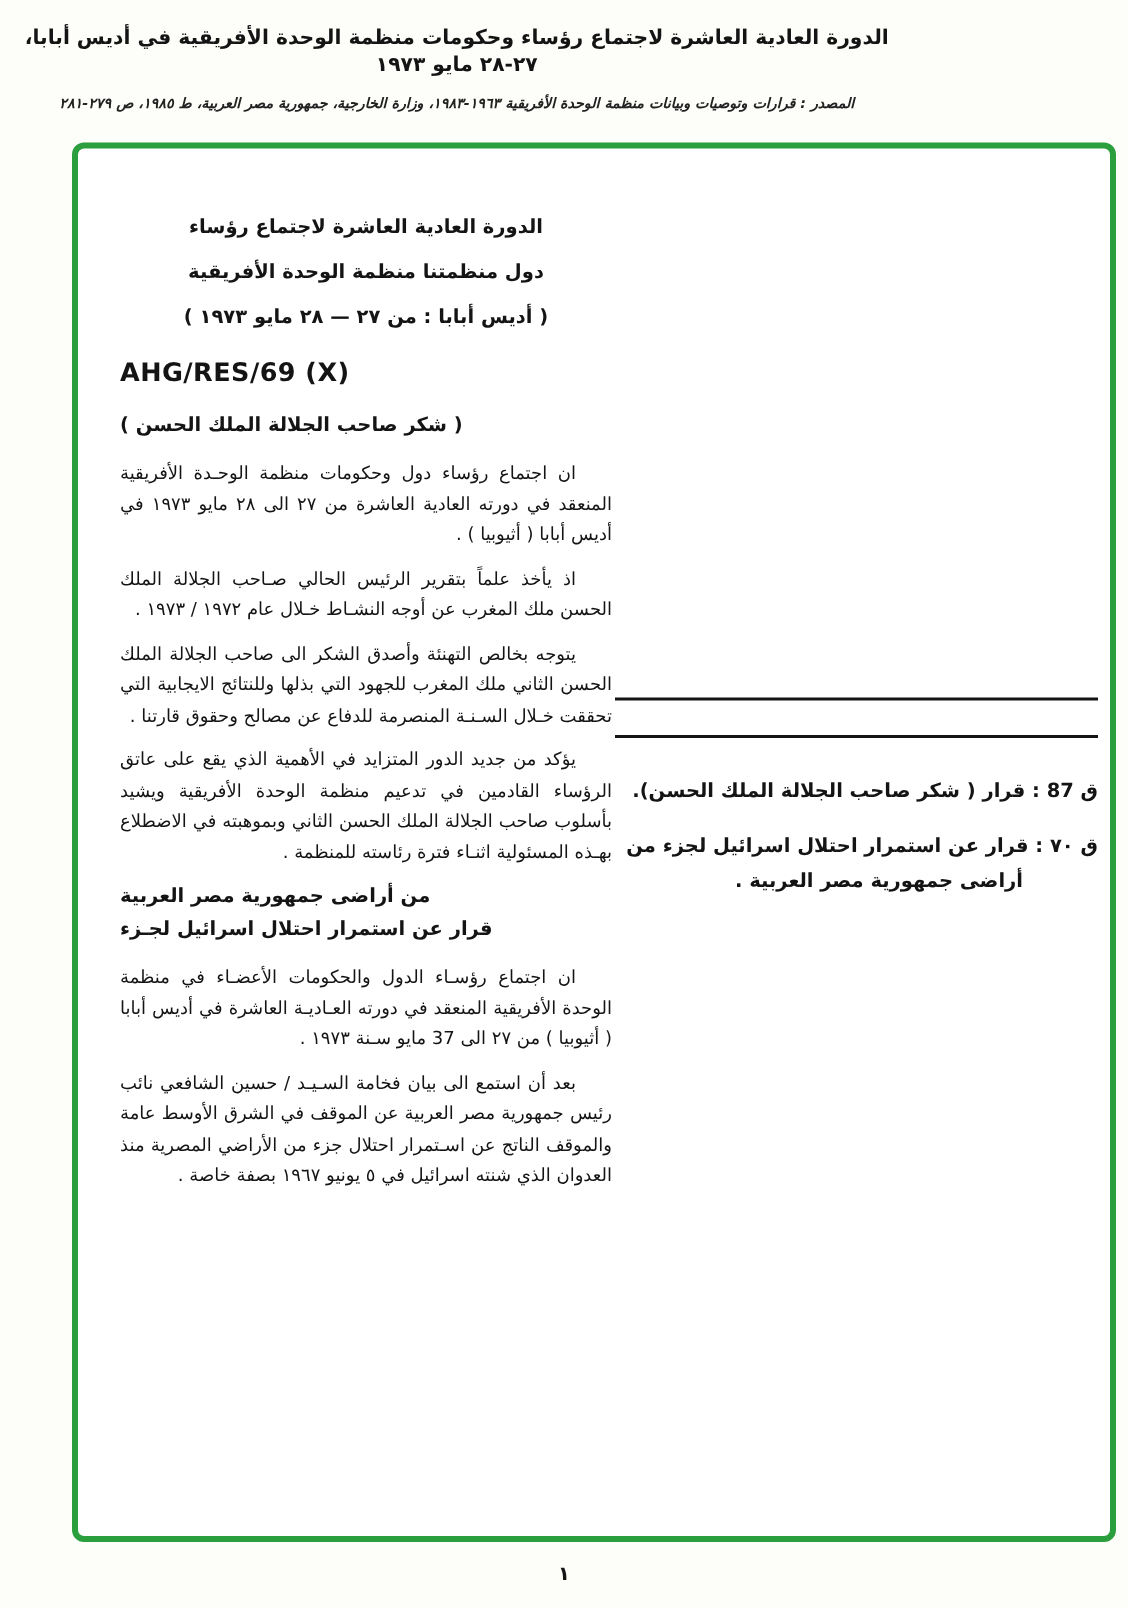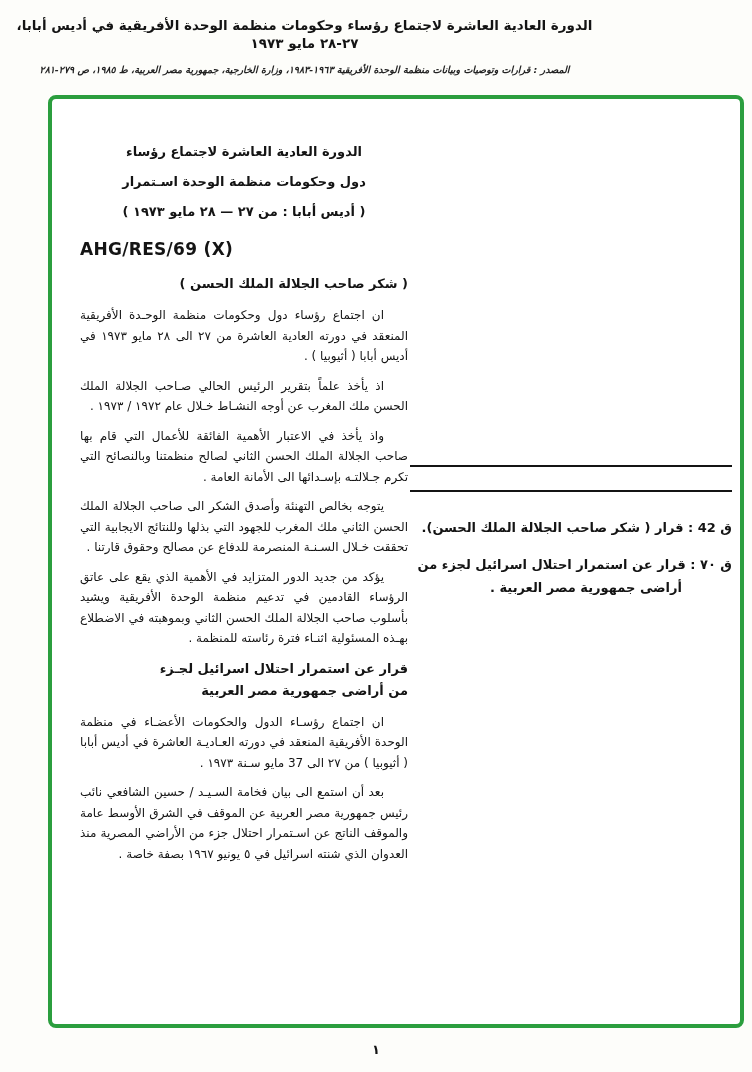--- a/index.html
+++ b/index.html
@@ -65,21 +65,21 @@
   }
   .res-label {
     direction: ltr;
     text-align: left;
     font-weight: bold;
     font-size: 17px;
     letter-spacing: 0.3px;
     margin: 12px 0 14px 0;
   }
   .res-title {
-    text-align: right;
+    text-align: left;
     font-weight: bold;
     font-size: 13px;
     line-height: 22px;
     margin-bottom: 10px;
   }
   .para {
     font-size: 12px;
     line-height: 20.5px;
     text-align: justify;
     text-indent: 24px;
@@ -132,51 +132,50 @@
     <div class="h1">الدورة العادية العاشرة لاجتماع رؤساء وحكومات منظمة الوحدة الأفريقية في أديس أبابا، ٢٧-٢٨ مايو ١٩٧٣</div>
     <div class="h2">المصدر : قرارات وتوصيات وبيانات منظمة الوحدة الأفريقية ١٩٦٣-١٩٨٣، وزارة الخارجية، جمهورية مصر العربية، ط ١٩٨٥، ص ٢٧٩-٢٨١</div>
   </header>
 
   <div class="frame" style="border-color: rgb(43, 158, 62);">
 
     <main class="main-col">
 
       <div class="title-block">
         <div>الدورة العادية العاشرة لاجتماع رؤساء</div>
-        <div>دول وحكومات منظمة الوحدة اسـتمرار</div>
+        <div>دول منظمتنا منظمة الوحدة الأفريقية</div>
         <div>( أديس أبابا : من ٢٧ — ٢٨ مايو ١٩٧٣ )</div>
       </div>
 
       <div class="res-label">AHG/RES/69 (X)</div>
 
       <div class="res-title">( شكر صاحب الجلالة الملك الحسن )</div>
 
       <p class="para">ان اجتماع رؤساء دول وحكومات منظمة الوحـدة الأفريقية المنعقد في دورته العادية العاشرة من ٢٧ الى ٢٨ مايو ١٩٧٣ في أديس أبابا ( أثيوبيا ) .</p>
       <p class="para">اذ يأخذ علماً بتقرير الرئيس الحالي صـاحب الجلالة الملك الحسن ملك المغرب عن أوجه النشـاط خـلال عام ١٩٧٢ / ١٩٧٣ .</p>
-      <p class="para">واذ يأخذ في الاعتبار الأهمية الفائقة للأعمال التي قام بها صاحب الجلالة الملك الحسن الثاني لصالح منظمتنا وبالنصائح التي تكرم جـلالتـه بإسـدائها الى الأمانة العامة .</p>
       <p class="para">يتوجه بخالص التهنئة وأصدق الشكر الى صاحب الجلالة الملك الحسن الثاني ملك المغرب للجهود التي بذلها وللنتائج الايجابية التي تحققت خـلال السـنـة المنصرمة للدفاع عن مصالح وحقوق قارتنا .</p>
       <p class="para">يؤكد من جديد الدور المتزايد في الأهمية الذي يقع على عاتق الرؤساء القادمين في تدعيم منظمة الوحدة الأفريقية ويشيد بأسلوب صاحب الجلالة الملك الحسن الثاني وبموهبته في الاضطلاع بهـذه المسئولية اثنـاء فترة رئاسته للمنظمة .</p>
 
 
       <div class="res-title">
+        <div>من أراضى جمهورية مصر العربية</div>
         <div>قرار عن استمرار احتلال اسرائيل لجـزء</div>
-        <div>من أراضى جمهورية مصر العربية</div>
       </div>
 
       <p class="para">ان اجتماع رؤسـاء الدول والحكومات الأعضـاء في منظمة الوحدة الأفريقية المنعقد في دورته العـاديـة العاشرة في أديس أبابا ( أثيوبيا ) من ٢٧ الى 37 مايو سـنة ١٩٧٣ .</p>
       <p class="para">بعد أن استمع الى بيان فخامة السـيـد / حسين الشافعي نائب رئيس جمهورية مصر العربية عن الموقف في الشرق الأوسط عامة والموقف الناتج عن اسـتمرار احتلال جزء من الأراضي المصرية منذ العدوان الذي شنته اسرائيل في ٥ يونيو ١٩٦٧ بصفة خاصة .</p>
 
     </main>
 
     <aside class="sidebar">
       <div class="rule rule-1"></div>
       <div class="rule rule-2"></div>
 
       <div class="sb-item">
-        <span class="sb-num">ق 42 :</span>
+        <span class="sb-num">ق 87 :</span>
         <span class="sb-text">قرار ( شكر صاحب الجلالة الملك الحسن).</span>
       </div>
 
       <div class="sb-item">
         <span class="sb-num">ق ٧٠ :</span>
         <span class="sb-text">قرار عن استمرار احتلال اسرائيل لجزء من أراضى جمهورية مصر العربية .</span>
       </div>
 
     </aside>
 

